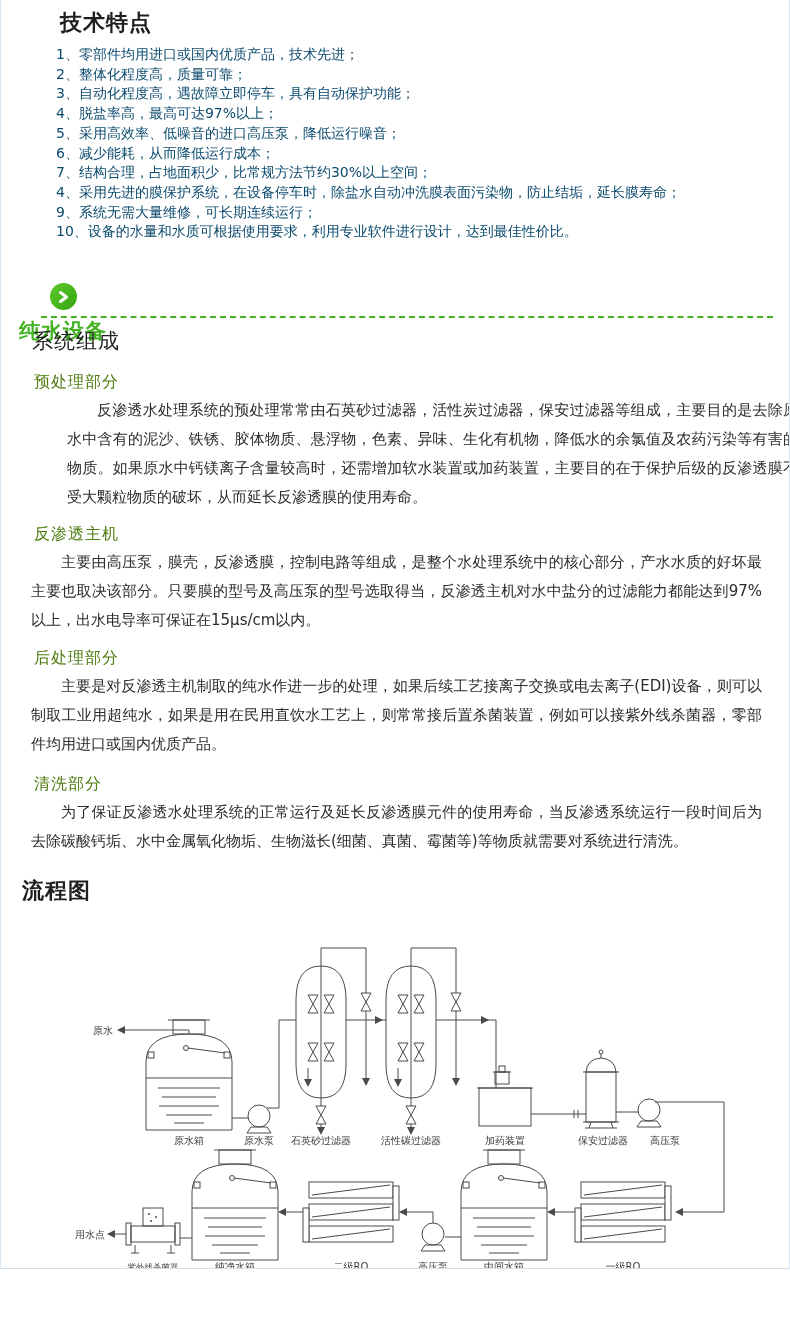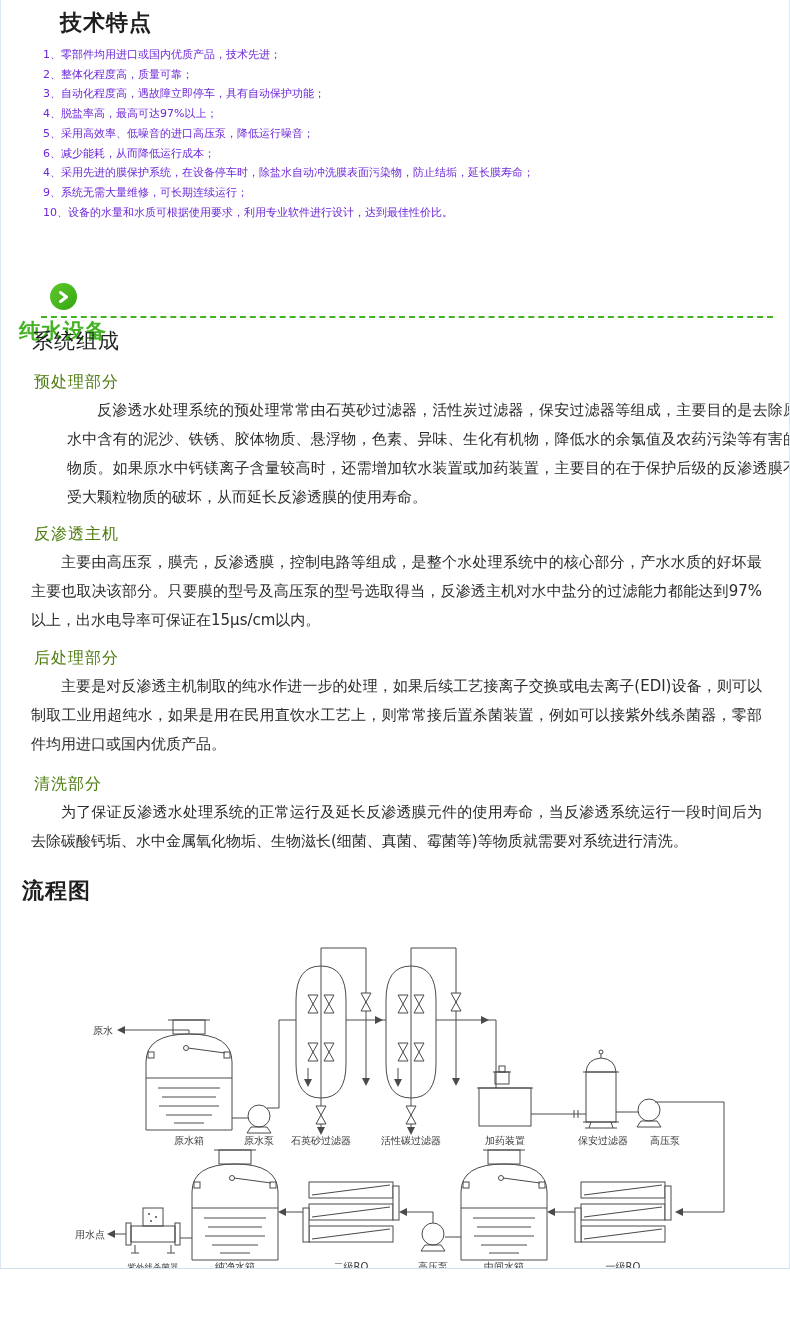--- a/index.html
+++ b/index.html
@@ -3,22 +3,22 @@
 <meta charset="utf-8">
 <style>
   html,body{margin:0;padding:0;background:#fff;}
   #page{
     position:relative; width:790px; height:1269px; background:#fff;
     border-left:1px solid #d9e7f4; border-right:1px solid #d9e7f4; border-bottom:1px solid #cfe0ef;
     box-sizing:border-box; overflow:hidden;
     font-family:"DejaVu Sans", sans-serif; color:#333;
   }
   .h-black{position:absolute; font-size:22px; font-weight:bold; color:#1f1f1f; letter-spacing:1px;}
-  .tech-list{position:absolute; top:45px; left:42px; width:706px; margin:0; padding:0; list-style:none;
-    font-size:11px; line-height:19.7px; color:#6d28d9;}
+  .tech-list{position:absolute; top:45px; left:55px; width:706px; margin:0; padding:0; list-style:none;
+    font-size:14px; line-height:19.7px; color:#0c4a6e;}
   .green-hdr{position:absolute; top:283px; left:18px; display:flex; align-items:center; gap:7px;flex-direction:column;}
   .green-circle{width:27px; height:27px; border-radius:50%; display:flex; align-items:center; justify-content:center;
     background:linear-gradient(135deg,#5ec92e,#35a60f);}
   .green-title{font-size:21px; font-weight:bold; letter-spacing:1px;}
   .dash-line{position:absolute; top:316px; left:40px; width:732px; border-top:2px dashed #43b223;}
   .sub-blue{position:absolute; left:33px; font-size:16px; color:#4d7c0f; letter-spacing:1px;}
   .para{position:absolute; left:30px; width:731px; margin:0; font-size:15px; line-height:29px;
     text-align:justify; text-indent:2em; color:#2b2b2b;}
   .diagram{position:absolute; top:920px; left:30px;}
   .dg{stroke:#4a4a4a; stroke-width:1; fill:none;}
@@ -33,20 +33,21 @@
 
   <div class="h-black" style="top:8px; left:59px;">技术特点</div>
 
   <ol class="tech-list">
     <li>1、零部件均用进口或国内优质产品，技术先进；</li>
     <li>2、整体化程度高，质量可靠；</li>
     <li>3、自动化程度高，遇故障立即停车，具有自动保护功能；</li>
     <li>4、脱盐率高，最高可达97%以上；</li>
     <li>5、采用高效率、低噪音的进口高压泵，降低运行噪音；</li>
     <li>6、减少能耗，从而降低运行成本；</li>
+    <li>7、结构合理，占地面积少，比常规方法节约30%以上空间；</li>
     <li>4、采用先进的膜保护系统，在设备停车时，除盐水自动冲洗膜表面污染物，防止结垢，延长膜寿命；</li>
     <li>9、系统无需大量维修，可长期连续运行；</li>
     <li>10、设备的水量和水质可根据使用要求，利用专业软件进行设计，达到最佳性价比。</li>
   </ol>
 
   <div class="green-hdr">
     <span class="green-circle">
       <svg width="14" height="14" viewBox="0 0 14 14">
           <polyline points="4.5,2.5 10.5,7 4.5,11.5" fill="none" stroke="#ffffff" stroke-width="3" stroke-linecap="round" stroke-linejoin="round"></polyline>
         </svg>

